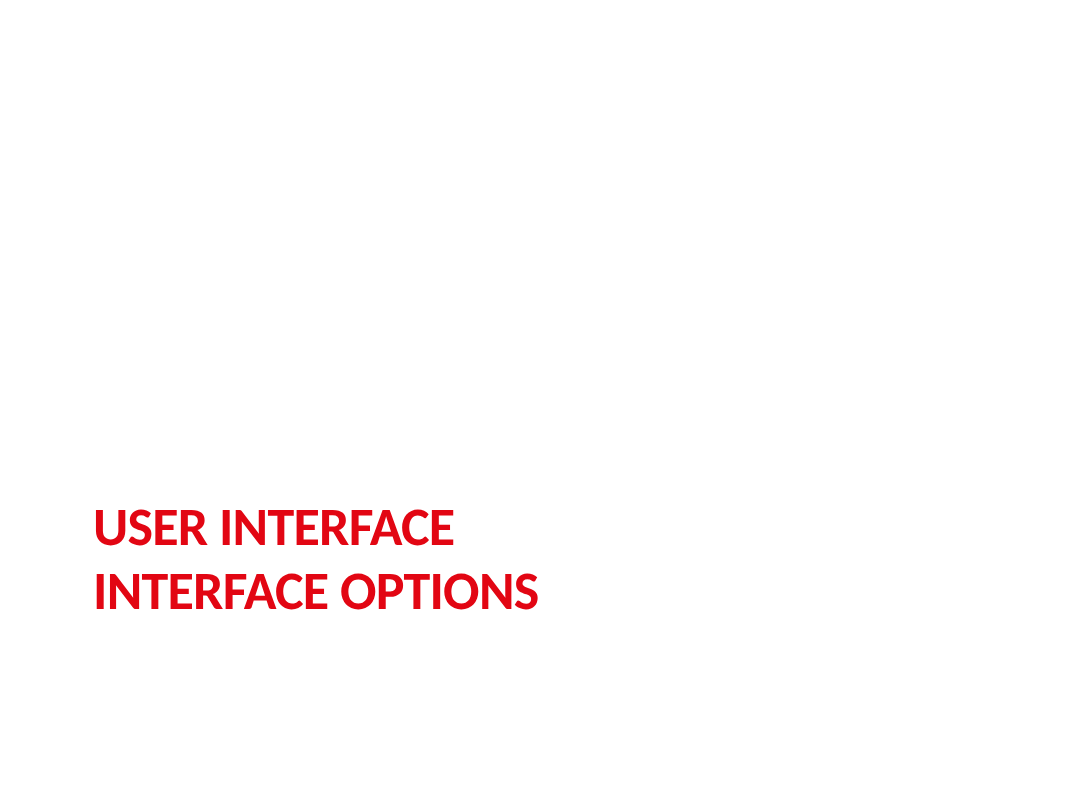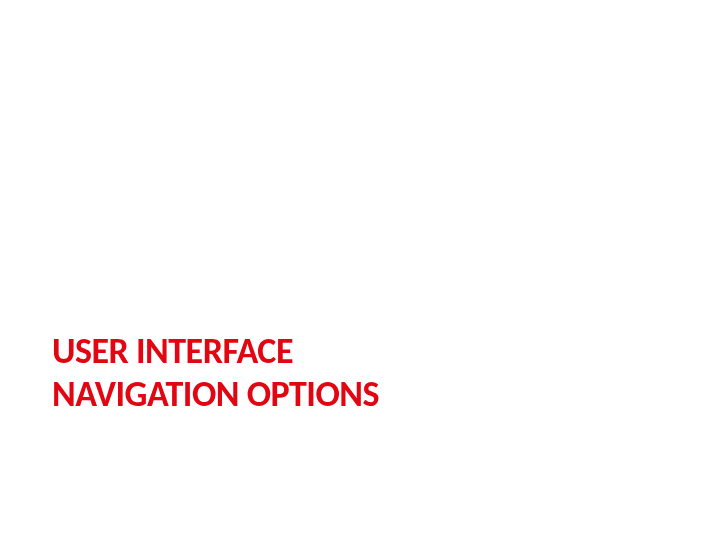--- a/index.html
+++ b/index.html
@@ -9,30 +9,30 @@
     }
     body {
       width: 720px;
       height: 540px;
       background: #ffffff;
       position: relative;
       font-family: Calibri, "Segoe UI", Arial, sans-serif;
     }
     .title-container {
       position: absolute;
-      left: 52px;
+      left: 62px;
       top: 330px;
     }
     .title-line {
       font-size: 36px;
       font-weight: 700;
       color: #e20613;
       line-height: 1.2;
       letter-spacing: -0.5px;
     }
   </style>
 </head>
 <body>
 
 <div class="title-container">
   <div class="title-line">USER INTERFACE</div>
-  <div class="title-line">NAVIGATION OPTIONS</div>
+  <div class="title-line">INTERFACE OPTIONS</div>
 </div>
 
 </body></html>

